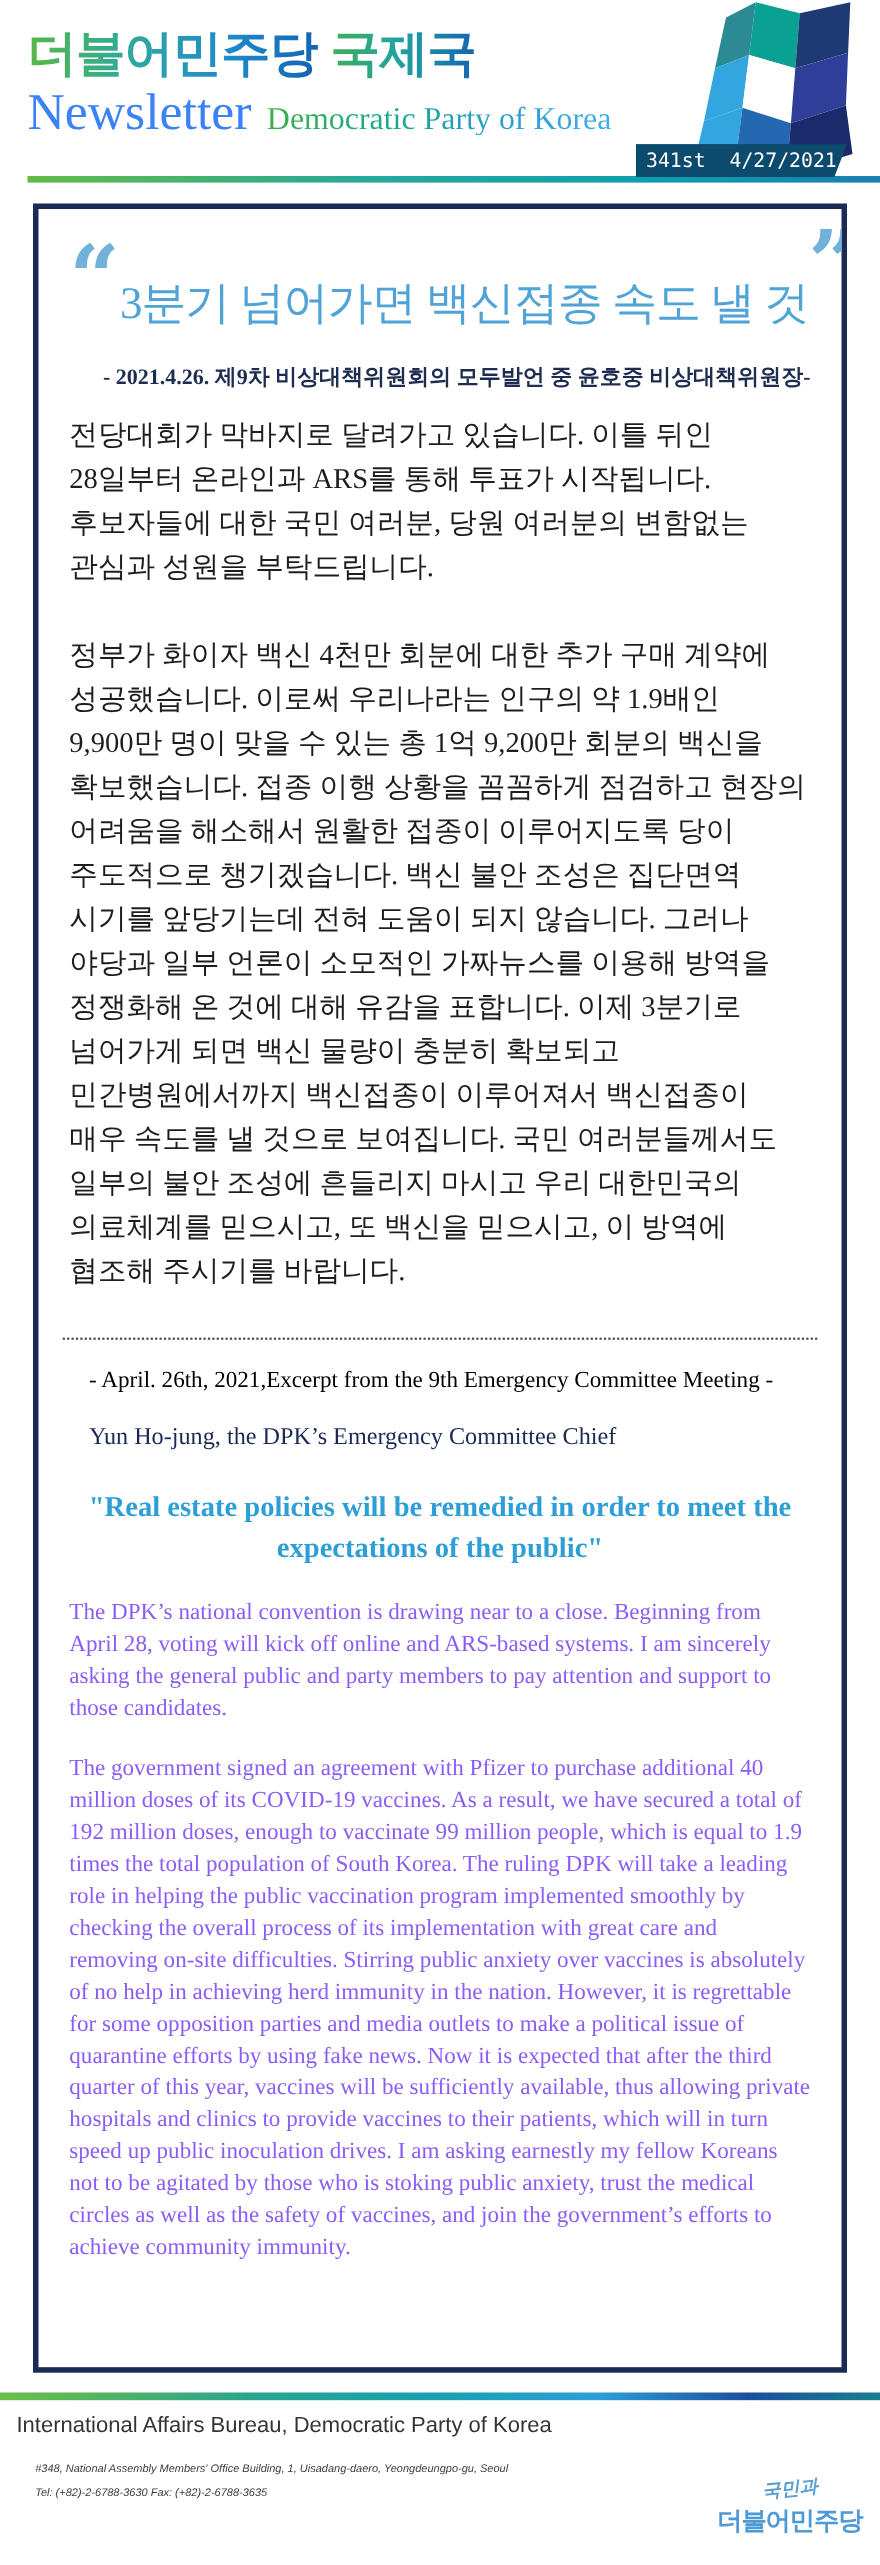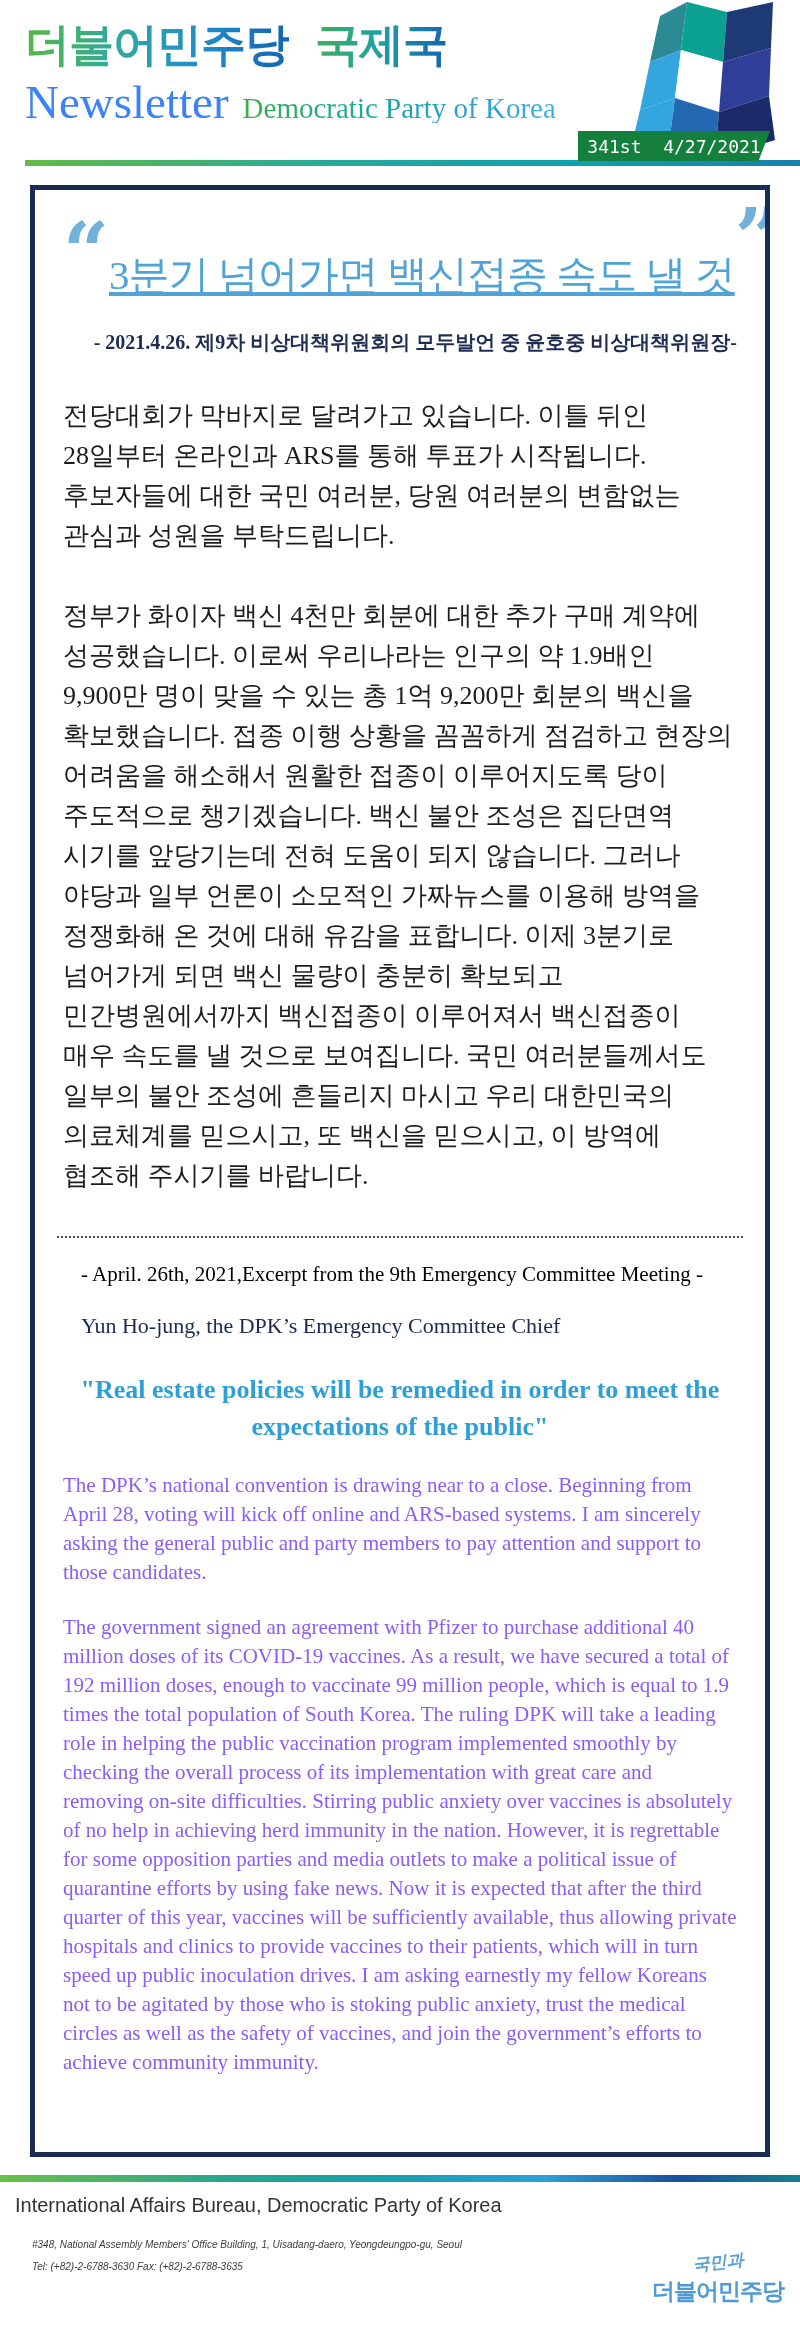--- a/index.html
+++ b/index.html
@@ -5,42 +5,42 @@
   html,body { margin:0; padding:0; }
   body {
     width:800px; height:2332px; position:relative; background:#ffffff;
     font-family:"Liberation Serif", serif; overflow:hidden;
   }
 
   
   .header { position:relative; height:170px; }
   .brand { position:absolute; left:25px; top:26px; }
   .brand-kr {
-    font-family:Liberation Mono, monospace; font-weight:bold;
+    font-family:Liberation Sans, sans-serif; font-weight:bold;
     font-size:45px; letter-spacing:-1px; line-height:1.0; white-space:nowrap;
   }
   .grad1 {
     background:linear-gradient(90deg,#55b845 0%,#2fa89e 35%,#1f8ccb 68%,#1464b2 100%);
     -webkit-background-clip:text; background-clip:text; color:transparent;
   }
   .grad2 {
     background:linear-gradient(90deg,#3fae5a 0%,#21a3a0 45%,#1565b2 100%);
     -webkit-background-clip:text; background-clip:text; color:transparent;
   }
   .brand-row { display:flex; align-items:baseline; gap:14px; margin-top:8px; }
   .newsletter { font-size:47px; color:#3b82f6; line-height:1.0; }
   .dpk-en {
     font-size:29px; line-height:1.0; white-space:nowrap;
     background:linear-gradient(90deg,#3fae49 0%,#18a79b 40%,#2e9fd6 75%,#3fb1e8 100%);
     -webkit-background-clip:text; background-clip:text; color:transparent;
   }
   .flag-wrap { position:absolute; left:570px; top:0; width:210px; height:160px; z-index:1; }
   .issue-band {
     position:absolute; left:578px; top:131px; width:192px; height:30px;
-    background:#15803d; clip-path:polygon(0 0,100% 0,94% 100%,0 100%);
+    background:#0c4a6e; clip-path:polygon(0 0,100% 0,94% 100%,0 100%);
     color:#ffffff; font-family:"DejaVu Sans Mono", monospace; font-size:18px;
     display:flex; align-items:center; justify-content:center; white-space:pre; z-index:2;
   }
   .header-rule {
     position:absolute; left:25px; right:0; top:160px; height:6px;
     background:linear-gradient(90deg,#62bb46 0%,#27a89b 40%,#0f9fae 72%,#1a7fae 100%);
   }
 
   
   .content-box {
@@ -49,27 +49,27 @@
     padding:24px 28px 30px; overflow:hidden;
   }
   .quote-row { display:flex; justify-content:space-between; align-items:flex-start; margin-top:8px; }
   .quote-mark {
     font-family:"DejaVu Serif", serif; font-weight:bold; font-size:80px;
     color:#72b1d9; line-height:0.75; height:62px; flex:0 0 auto;
   }
   .quote-close { margin-top:-14px; }
   .kr-title {
     flex:1 1 auto; text-align:center; font-size:41px; color:#4fa3d6;
-    letter-spacing:-1px; margin-top:26px; white-space:nowrap;text-decoration:underline;
+    letter-spacing:-1px; margin-top:26px; white-space:nowrap;
   }
   .kr-subtitle {
     text-align:right; font-size:20px; font-weight:bold; color:#1e2c52;
     margin-top:26px; white-space:nowrap;
   }
-  .kr-body { margin-top:40px; }
+  .kr-body { margin-top:20px; }
   .kr-body p {
     font-size:26px; line-height:40px; color:#1d1d1d; margin:0 0 40px 0;
     word-break:keep-all;
   }
   .dotted-divider { border:none; border-top:2px dotted #4a4a4a; margin:0 -6px; height:0; }
   .en-date { font-size:21px; color:#000; margin:24px 0 0 18px; }
   .en-speaker { font-size:22px; font-weight:normal; color:#1b2a55; margin:26px 0 0 18px; }
   .en-headline {
     font-size:26px; font-weight:bold; color:#2e9fd6; text-align:center;
     line-height:37px; margin-top:32px;

